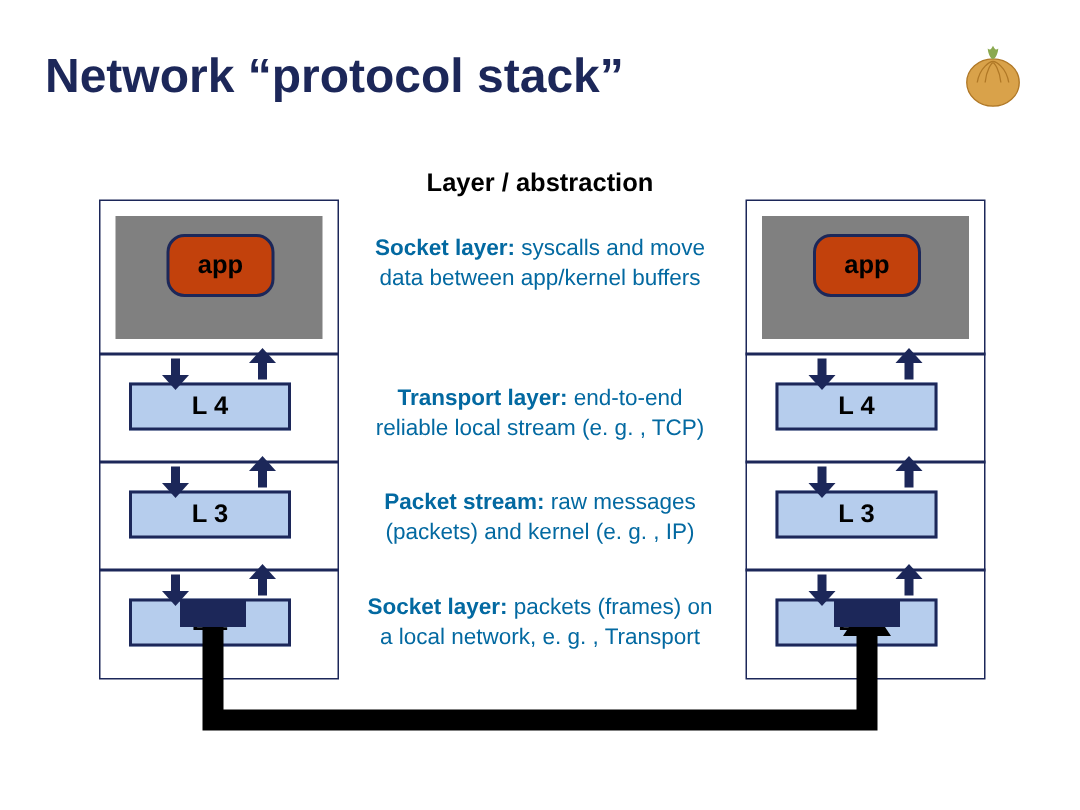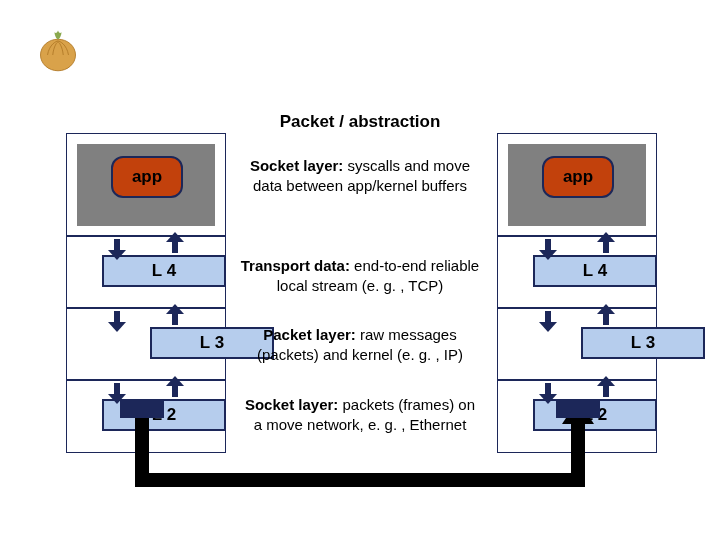--- a/index.html
+++ b/index.html
@@ -82,45 +82,45 @@
     display: flex;
     align-items: center;
     justify-content: center;
     font-weight: bold;
     font-size: 17px;
     color: #000;
   }
 
   .inner-box {
     position: absolute;
-    left: 36px;
-    width: 124px;
+    left: 20px;
+    width: 108px;
     height: 32px;
     background: #b6cded;
     border: 2px solid #1c2759;
     display: flex;
     align-items: center;
     justify-content: center;
     font-weight: bold;
     font-size: 17px;
     color: #000;
   }
   .ib-l4 { top: 122px; }
-  .ib-l3 { top: 194px; margin-left: 48px; }
+  .ib-l3 { top: 194px; }
   .ib-l2 { top: 266px; }
 
   
   .desc {
     position: absolute;
     left: 240px;
     width: 240px;
     text-align: center;
     font-size: 15px;
     line-height: 1.3;
-    color: #000000;
+    color: #0369a1;
   }
   .desc .bold { font-weight: bold; }
   .desc-socket { top: 156px; }
   .desc-trans  { top: 256px; }
   .desc-packet { top: 325px; }
   .desc-frame  { top: 395px; }
 
   
   .arrow-pair {
     position: absolute;
@@ -173,32 +173,33 @@
     top: 400px;
     left: 60px;
     width: 600px;
     height: 120px;
   }
 </style>
 </head>
 <body>
 
 <div class="title-row">
+  <div class="title">Network “protocol stack”</div>
   <div>
     <svg class="onion" viewBox="0 0 64 64">
       <ellipse cx="32" cy="40" rx="20" ry="18" fill="#d9a24a"></ellipse>
       <ellipse cx="32" cy="40" rx="20" ry="18" fill="none" stroke="#b07826" stroke-width="1"></ellipse>
       <path d="M32 22 C30 22 28 17 28 14 C30 16 31 14 32 12 C33 14 34 16 36 14 C36 17 34 22 32 22 Z" fill="#8aa94f"></path>
       <path d="M20 40 C22 28 30 24 32 24 C34 24 42 28 44 40" fill="none" stroke="#b07826" stroke-width="1"></path>
       <path d="M26 40 C27 30 31 25 32 25 C33 25 37 30 38 40" fill="none" stroke="#b07826" stroke-width="1"></path>
     </svg>
   </div>
 </div>
 
-<div class="subhead">Packet / abstraction</div>
+<div class="subhead">Layer / abstraction</div>
 
 <div class="stack-col stack-left">
   <div class="layer-outline lo-app">
     <div class="app-bg"></div>
     <div class="app-chip">app</div>
   </div>
   <div class="layer-outline lo-l4"></div>
   <div class="layer-outline lo-l3"></div>
   <div class="layer-outline lo-l2"></div>
 
@@ -280,27 +281,27 @@
         <div class="shaft"></div>
         <div class="head-up"></div>
       </div>
   </div>
 </div>
 
 <div class="desc desc-socket">
   <span class="bold">Socket layer:</span><span> syscalls and move data between app/kernel buffers</span>
 </div>
 <div class="desc desc-trans">
-  <span class="bold">Transport data:</span><span> end-to-end reliable local stream (e. g. , TCP)</span>
+  <span class="bold">Transport layer:</span><span> end-to-end reliable local stream (e. g. , TCP)</span>
 </div>
 <div class="desc desc-packet">
-  <span class="bold">Packet layer:</span><span> raw messages (packets) and kernel (e. g. , IP)</span>
+  <span class="bold">Packet stream:</span><span> raw messages (packets) and kernel (e. g. , IP)</span>
 </div>
 <div class="desc desc-frame">
-  <span class="bold">Socket layer:</span><span> packets (frames) on a move network, e. g. , Ethernet</span>
+  <span class="bold">Socket layer:</span><span> packets (frames) on a local network, e. g. , Transport</span>
 </div>
 
 <svg class="connector" viewBox="0 0 600 120">
 
   <rect x="60" y="0" width="44" height="18" fill="#1c2759"></rect>
   <polyline points="82,18 82,80 518,80 518,18" fill="none" stroke="#000" stroke-width="14" stroke-linejoin="miter"></polyline>
 
   <polygon points="518,0 502,24 534,24" fill="#000"></polygon>
 
   <rect x="496" y="0" width="44" height="18" fill="#1c2759"></rect>

